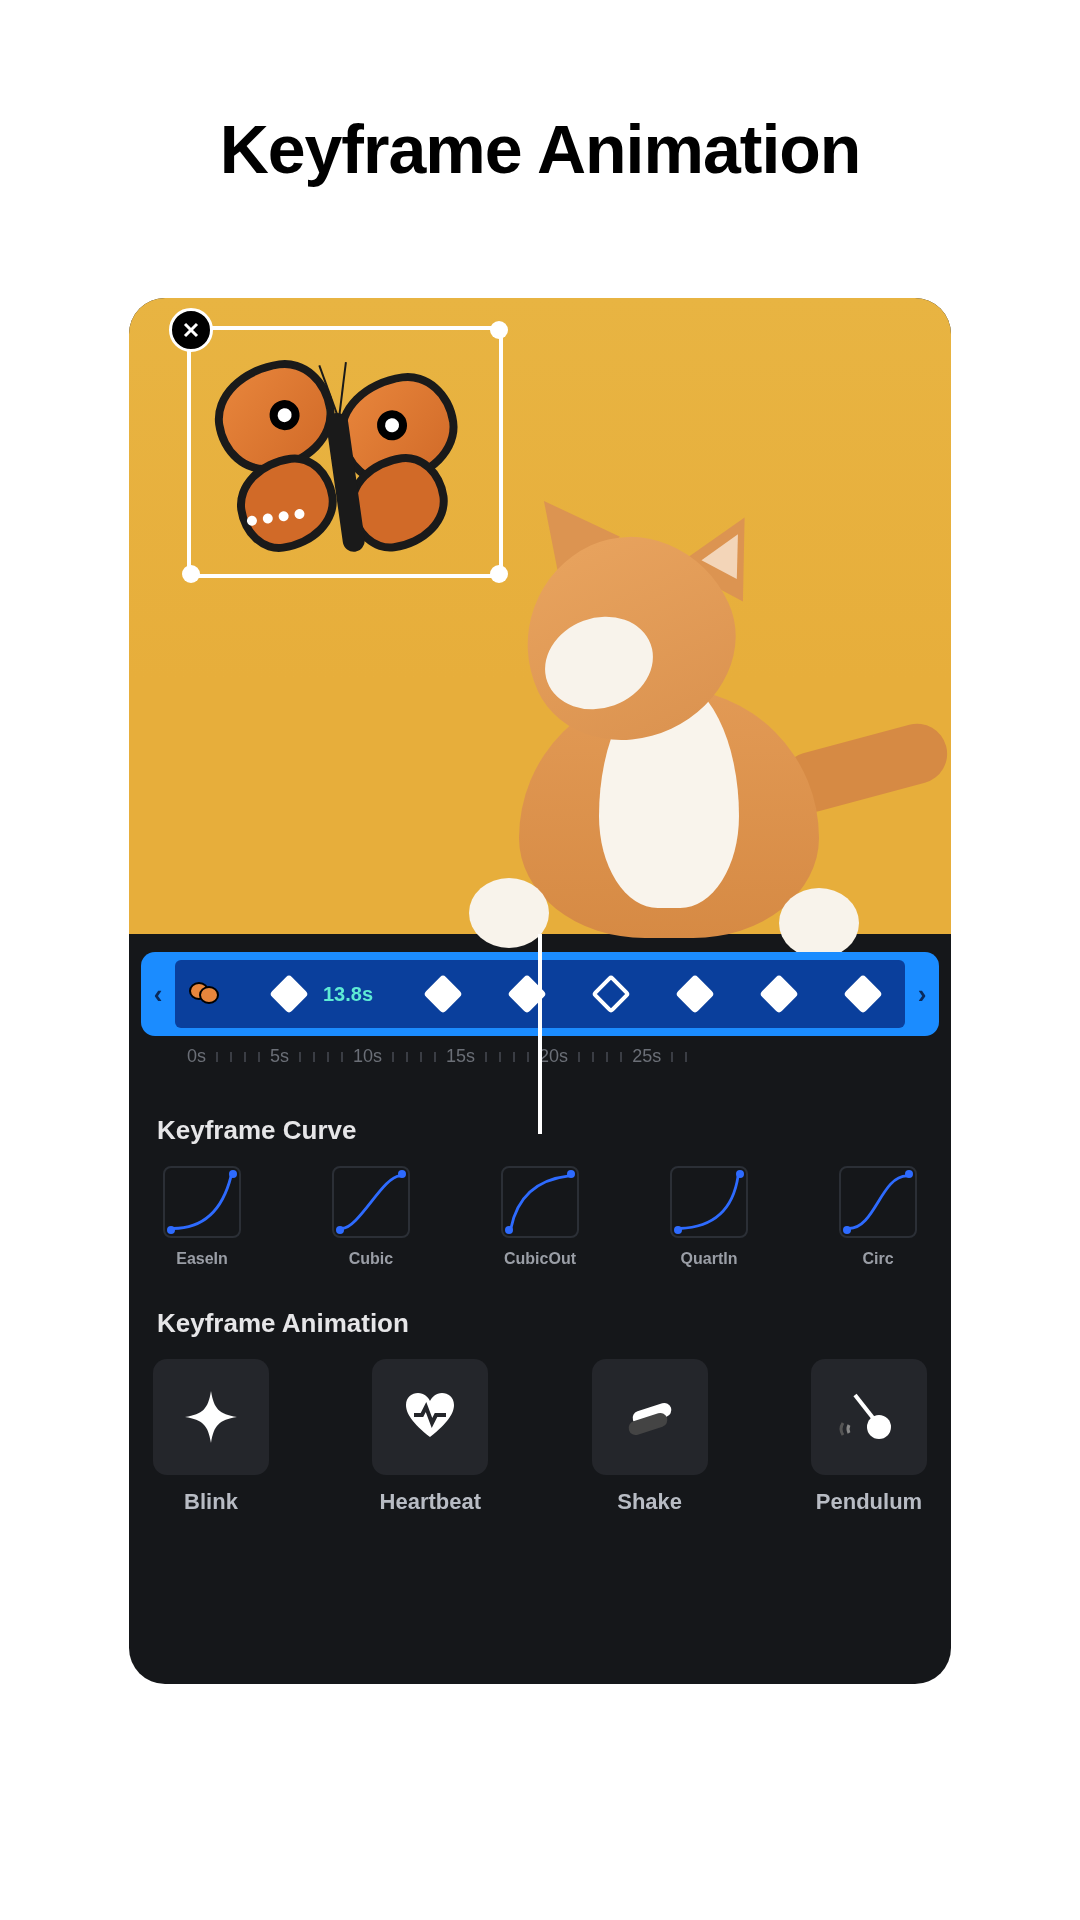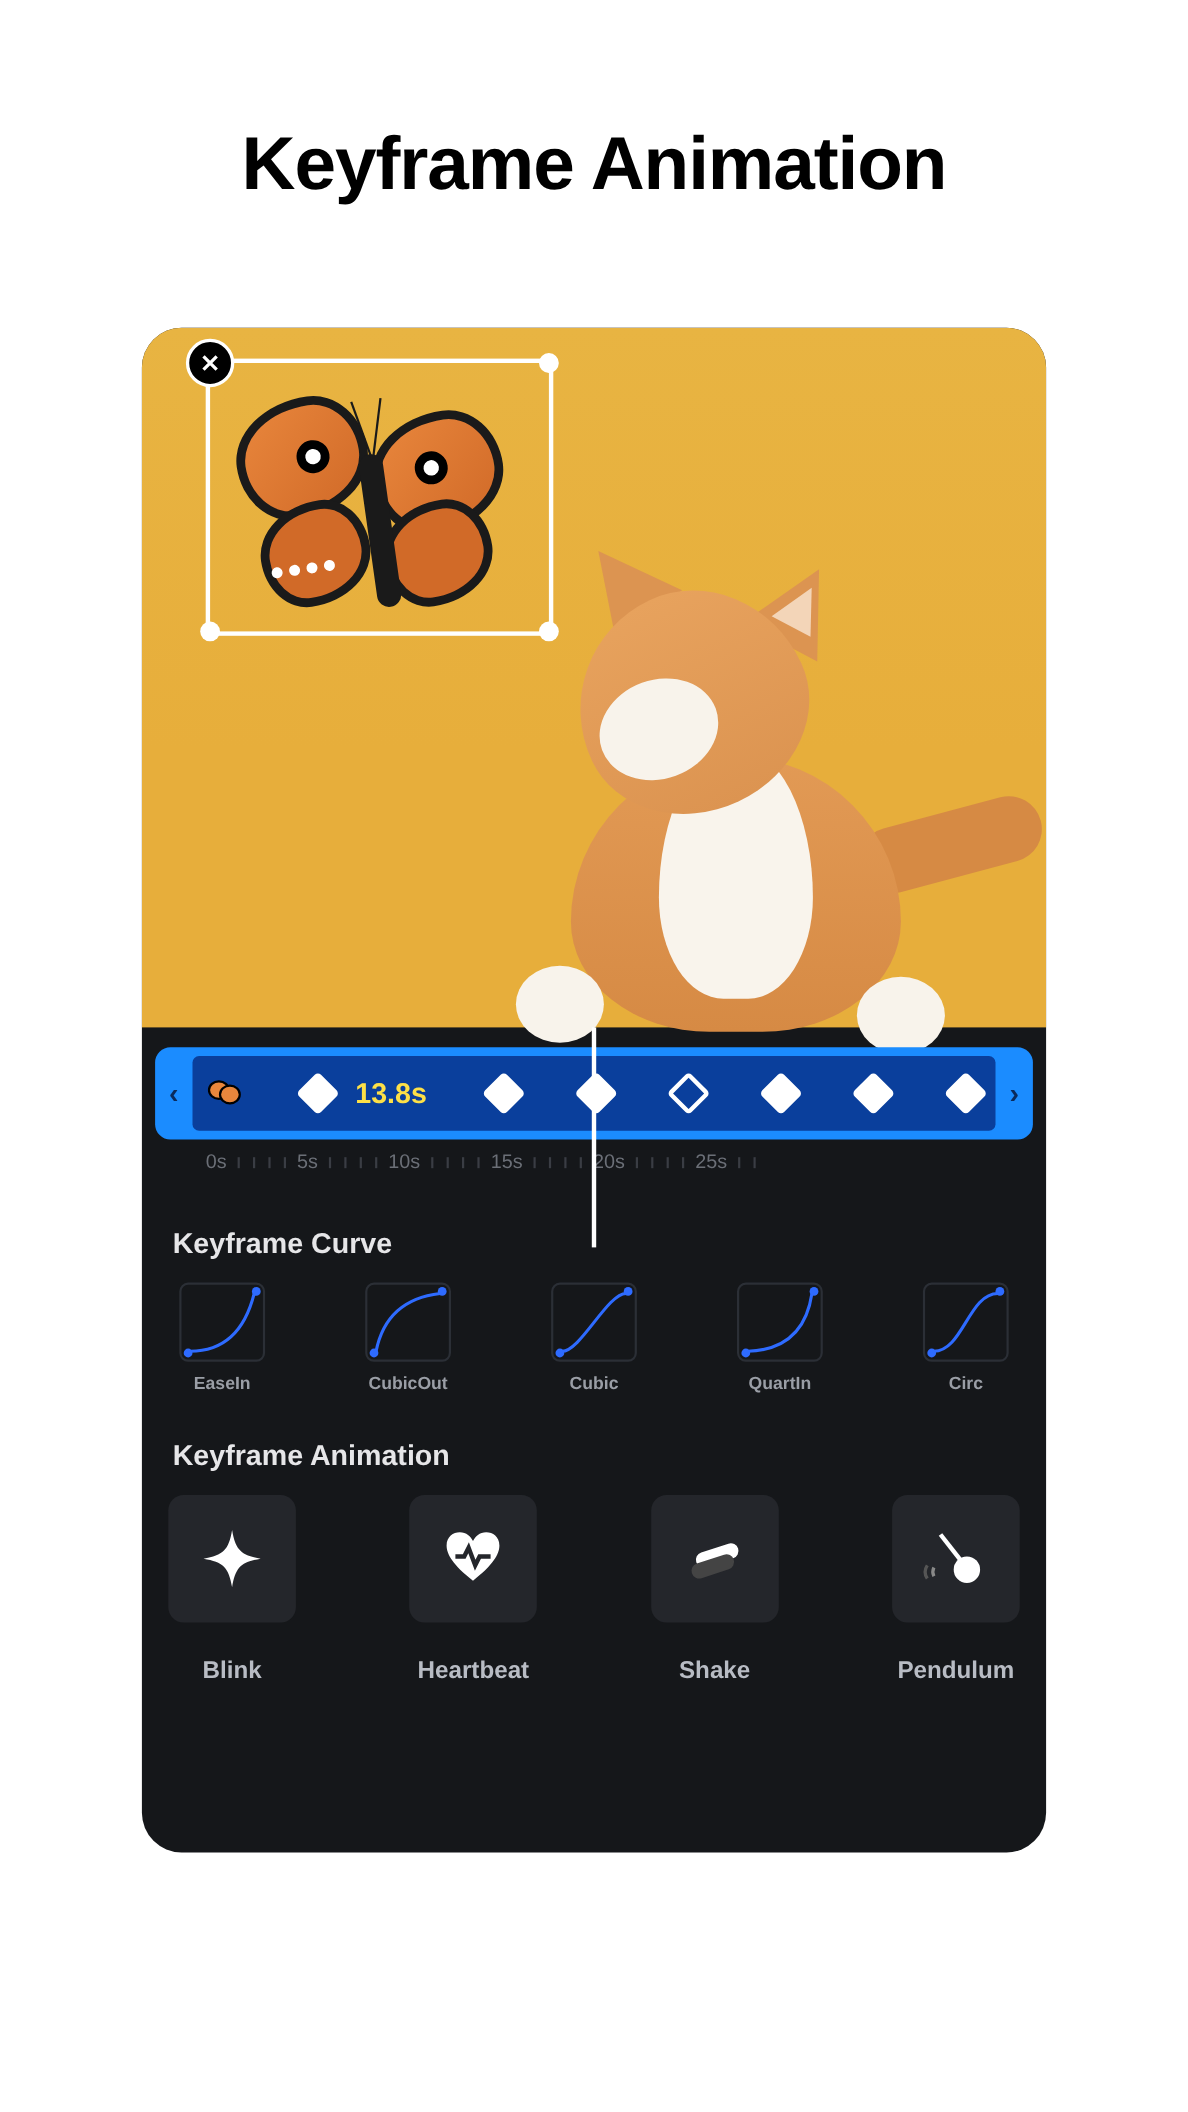--- a/index.html
+++ b/index.html
@@ -156,21 +156,21 @@
   .mini-bfly{
     width:30px; height:24px; position:relative; flex-shrink:0;
   }
   .mini-bfly::before, .mini-bfly::after{
     content:""; position:absolute; width:16px; height:14px;
     background:#e8863c; border:2px solid #000; border-radius:50%;
   }
   .mini-bfly::before{left:0;top:0;}
   .mini-bfly::after{right:0;top:4px;}
   .kf-time{
-    color:#fde047; font-size:26px; font-weight:600; margin-left:-36px; flex-shrink:0;
+    color:#5eead4; font-size:20px; font-weight:600; margin-left:-36px; flex-shrink:0;
   }
   .diamond{
     width:28px; height:28px; background:#fff; transform:rotate(45deg);
     border-radius:4px; flex-shrink:0;
   }
   .diamond.hollow{ background:transparent; border:4px solid #fff; }
   .playhead{
     position:absolute; left:50%; top:0; width:4px; height:200px;
     background:#fff; transform:translateX(-50%);
   }
@@ -186,21 +186,21 @@
   .section{ padding:10px 24px; }
   .section-label{ color:#e6e6e8; font-size:26px; font-weight:600; margin:20px 0 20px 4px; }
   .curve-row{ display:flex; justify-content:space-between; }
   .curve-item{ width:98px; display:flex; flex-direction:column; align-items:center; gap:12px; }
   .curve-box{ width:78px; height:72px; border:2px solid #2b2f36; border-radius:8px; position:relative; }
   .curve-box svg{ position:absolute; inset:6px; }
   .curve-box .pt{ position:absolute; width:8px; height:8px; background:#2e6bff; border-radius:50%; }
   .curve-label{ color:#9a9ea6; font-size:16px; font-weight:600; }
 
   .anim-row{ display:flex; justify-content:space-between; gap:12px; }
-  .anim-item{ width:116px; display:flex; flex-direction:column; align-items:center; gap:30px; }
+  .anim-item{ width:116px; display:flex; flex-direction:column; align-items:center; gap:14px; }
   .anim-box{
     width:116px; height:116px; background:#24262b; border-radius:14px;
     display:flex; align-items:center; justify-content:center;
   }
   .anim-box svg{ width:60px; height:60px; }
   .anim-label{ color:#b8bcc4; font-size:22px; font-weight:600; }
 </style>
 </head>
 <body>
 
@@ -321,36 +321,36 @@
               <path d="M2 58 Q 50 58 64 2" stroke="#2e6bff" stroke-width="3" fill="none"></path>
             </svg>
             <span class="pt" style="left:2px;bottom:2px"></span>
             <span class="pt" style="right:2px;top:2px"></span>
           </div>
         <div class="curve-label">EaseIn</div>
       </div>
       <div class="curve-item">
         <div class="curve-box">
             <svg viewBox="0 0 66 60">
-              <path d="M2 58 Q 12 8 64 2" stroke="#2e6bff" stroke-width="3" fill="none"></path>
+              <path d="M2 58 C 20 58 46 2 64 2" stroke="#2e6bff" stroke-width="3" fill="none"></path>
             </svg>
             <span class="pt" style="left:2px;bottom:2px"></span>
             <span class="pt" style="right:2px;top:2px"></span>
           </div>
-        <div class="curve-label">CubicOut</div>
+        <div class="curve-label">Cubic</div>
       </div>
       <div class="curve-item">
         <div class="curve-box">
             <svg viewBox="0 0 66 60">
-              <path d="M2 58 C 20 58 46 2 64 2" stroke="#2e6bff" stroke-width="3" fill="none"></path>
+              <path d="M2 58 Q 12 8 64 2" stroke="#2e6bff" stroke-width="3" fill="none"></path>
             </svg>
             <span class="pt" style="left:2px;bottom:2px"></span>
             <span class="pt" style="right:2px;top:2px"></span>
           </div>
-        <div class="curve-label">Cubic</div>
+        <div class="curve-label">CubicOut</div>
       </div>
       <div class="curve-item">
         <div class="curve-box">
             <svg viewBox="0 0 66 60">
               <path d="M2 58 Q 56 56 64 2" stroke="#2e6bff" stroke-width="3" fill="none"></path>
             </svg>
             <span class="pt" style="left:2px;bottom:2px"></span>
             <span class="pt" style="right:2px;top:2px"></span>
           </div>
         <div class="curve-label">QuartIn</div>

